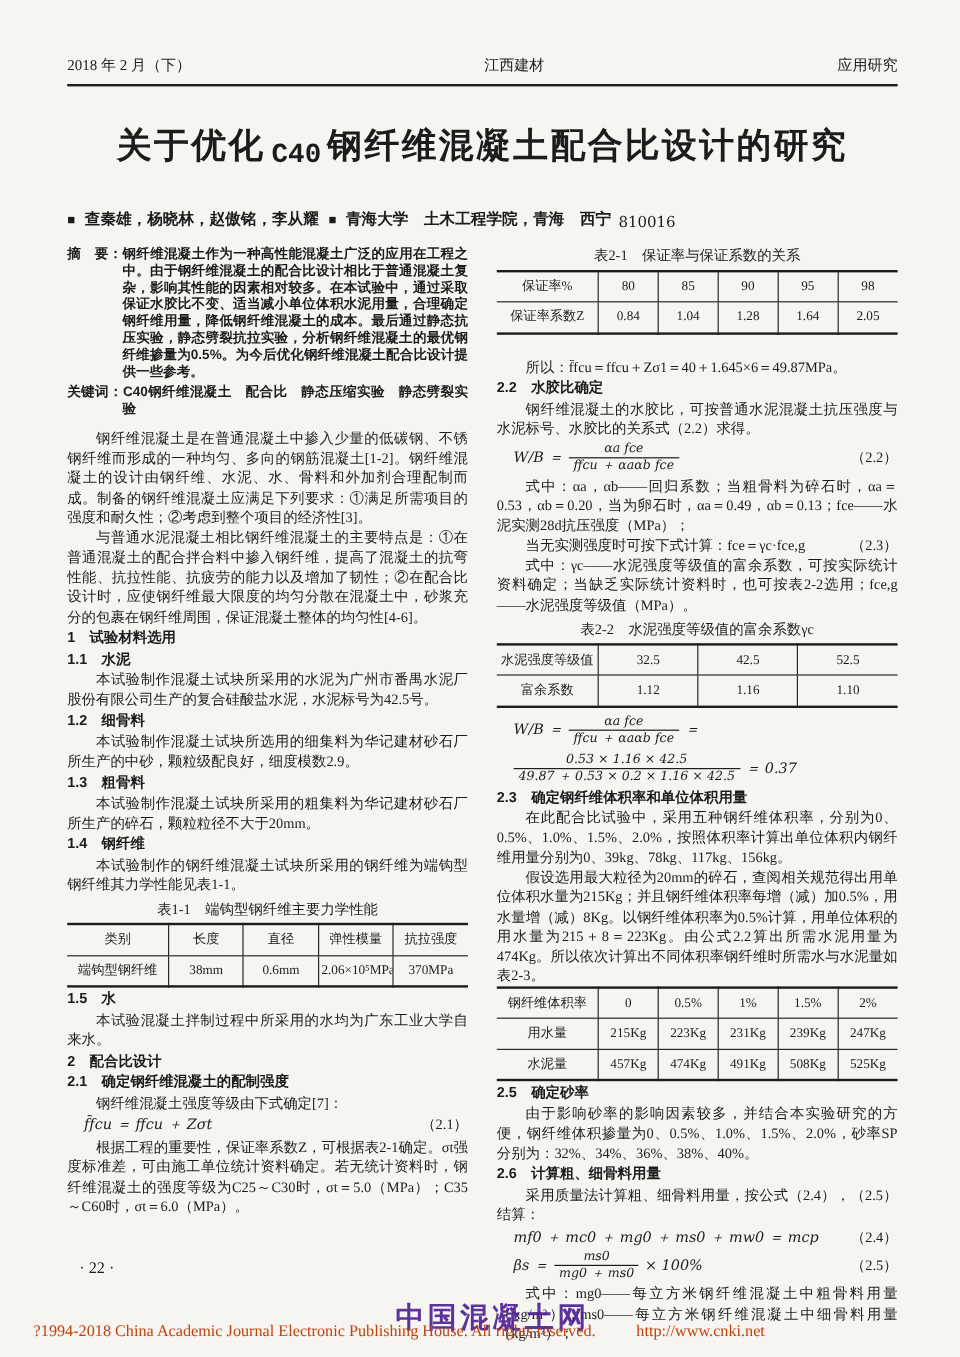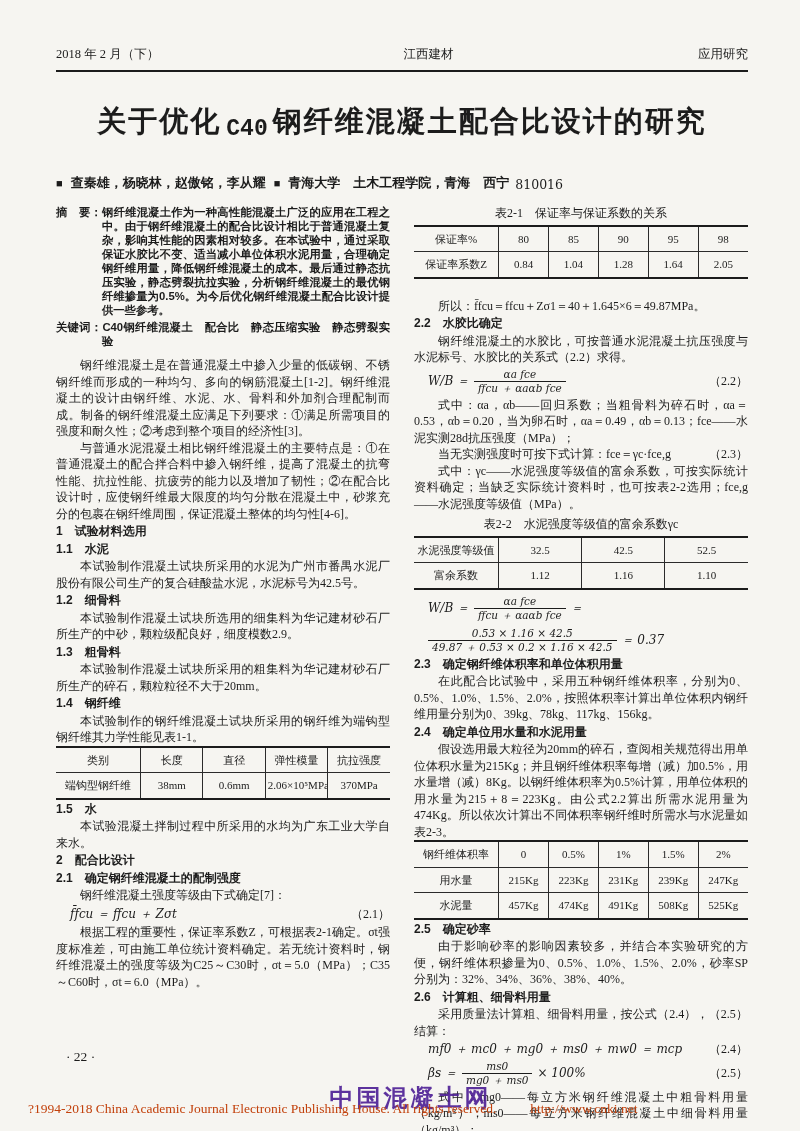--- a/index.html
+++ b/index.html
@@ -103,20 +103,21 @@
       <p class="sec">1　试验材料选用</p>
       <p class="sec">1.1　水泥</p>
       <p class="para">本试验制作混凝土试块所采用的水泥为广州市番禺水泥厂股份有限公司生产的复合硅酸盐水泥，水泥标号为42.5号。</p>
       <p class="sec">1.2　细骨料</p>
       <p class="para">本试验制作混凝土试块所选用的细集料为华记建材砂石厂所生产的中砂，颗粒级配良好，细度模数2.9。</p>
       <p class="sec">1.3　粗骨料</p>
       <p class="para">本试验制作混凝土试块所采用的粗集料为华记建材砂石厂所生产的碎石，颗粒粒径不大于20mm。</p>
       <p class="sec">1.4　钢纤维</p>
       <p class="para">本试验制作的钢纤维混凝土试块所采用的钢纤维为端钩型钢纤维其力学性能见表1-1。</p>
 
+      <p class="tbl-caption">表1-1　端钩型钢纤维主要力学性能</p>
       <table class="wide">
         <tbody>
           <tr>
             <td>类别</td>
             <td>长度</td>
             <td>直径</td>
             <td>弹性模量</td>
             <td>抗拉强度</td>
           </tr>
           <tr>
@@ -219,21 +220,20 @@
           <span class="frac">
             <span class="num">0.53 × 1.16 × 42.5</span>
             <span class="den">49.87 ＋ 0.53 × 0.2 × 1.16 × 42.5</span>
           </span>
           <span>＝ 0.37</span>
         </span>
       </div>
 
       <p class="sec">2.3　确定钢纤维体积率和单位体积用量</p>
       <p class="para">在此配合比试验中，采用五种钢纤维体积率，分别为0、0.5%、1.0%、1.5%、2.0%，按照体积率计算出单位体积内钢纤维用量分别为0、39kg、78kg、117kg、156kg。</p>
-      <p class="sec">2.4　确定单位用水量和水泥用量</p>
       <p class="para">假设选用最大粒径为20mm的碎石，查阅相关规范得出用单位体积水量为215Kg；并且钢纤维体积率每增（减）加0.5%，用水量增（减）8Kg。以钢纤维体积率为0.5%计算，用单位体积的用水量为215＋8＝223Kg。由公式2.2算出所需水泥用量为474Kg。所以依次计算出不同体积率钢纤维时所需水与水泥量如表2-3。</p>
 
       <table class="wide">
         <tbody>
           <tr>
             <td>钢纤维体积率</td>
             <td>0</td>
             <td>0.5%</td>
             <td>1%</td>
             <td>1.5%</td>

